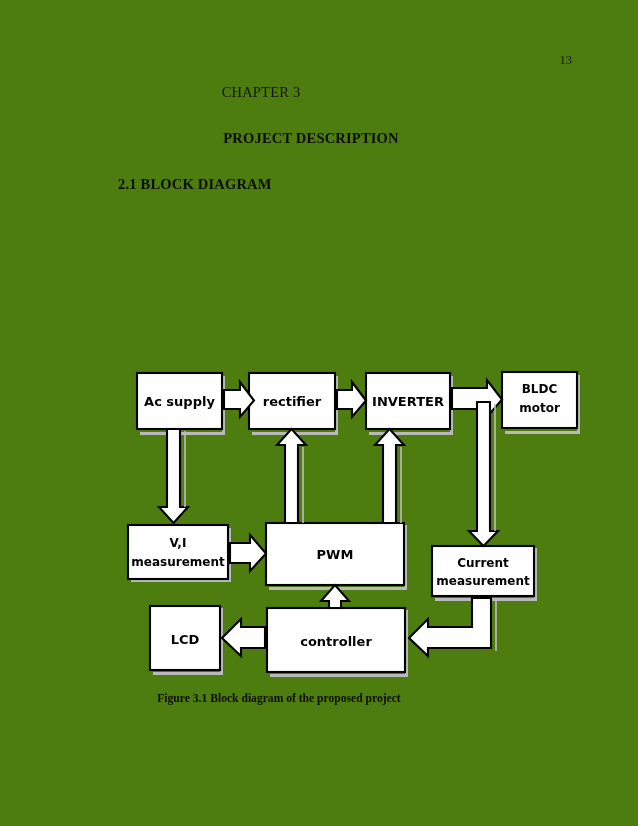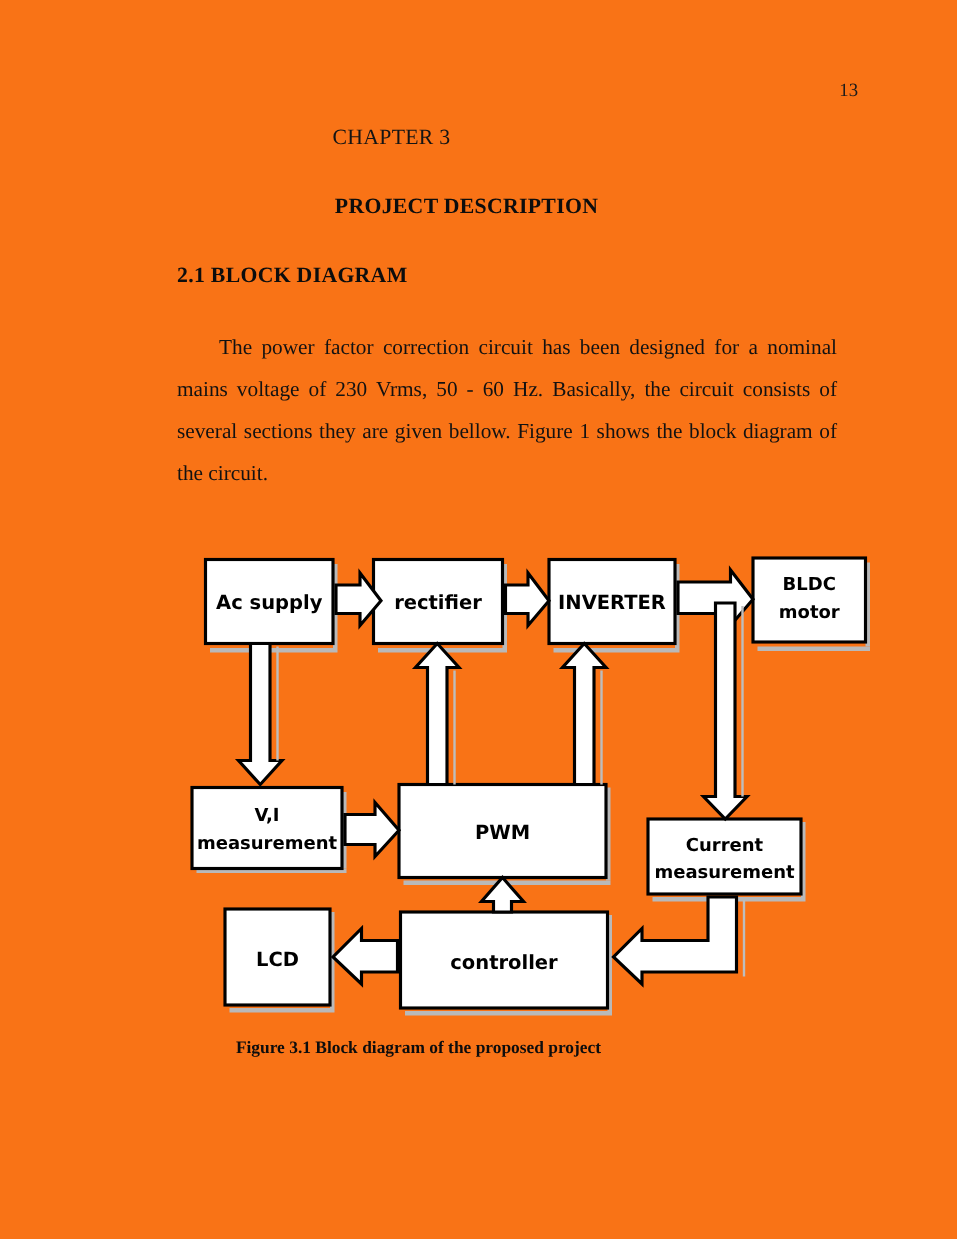--- a/index.html
+++ b/index.html
@@ -4,21 +4,21 @@
 <style>
   html, body {
     margin: 0;
     padding: 0;
     background: #ffffff;
   }
   .page {
     position: relative;
     width: 638px;
     height: 826px;
-    background: #f97316;
+    background: #4d7c0f;
     overflow: hidden;
     font-family: "Liberation Serif", "DejaVu Serif", serif;
     color: #000000;
   }
   .page-number {
     position: absolute;
     top: 53px;
     left: 0;
     width: 572px;
     text-align: right;
@@ -123,21 +123,20 @@
 <div class="page">
 
   <div class="page-number">13</div>
 
   <div class="chapter-title">CHAPTER 3</div>
 
   <div class="doc-title">PROJECT DESCRIPTION</div>
 
   <div class="section-heading">2.1 BLOCK DIAGRAM</div>
 
-  <div class="body-paragraph">The power factor correction circuit has been designed for a nominal mains voltage of 230 Vrms, 50 - 60 Hz. Basically, the circuit consists of several sections they are given bellow. Figure 1 shows the block diagram of the circuit.</div>
 
   <div class="diagram">
     <svg width="638" height="330" viewBox="0 0 638 330" xmlns="http://www.w3.org/2000/svg">
 
       <rect class="blk-shadow" x="140" y="77" width="85" height="3"></rect>
       <rect class="blk-shadow" x="222" y="21" width="3" height="56"></rect>
       <rect class="blk-shadow" x="252" y="77" width="86" height="3"></rect>
       <rect class="blk-shadow" x="335" y="21" width="3" height="56"></rect>
       <rect class="blk-shadow" x="369" y="77" width="84" height="3"></rect>
       <rect class="blk-shadow" x="450" y="21" width="3" height="56"></rect>

